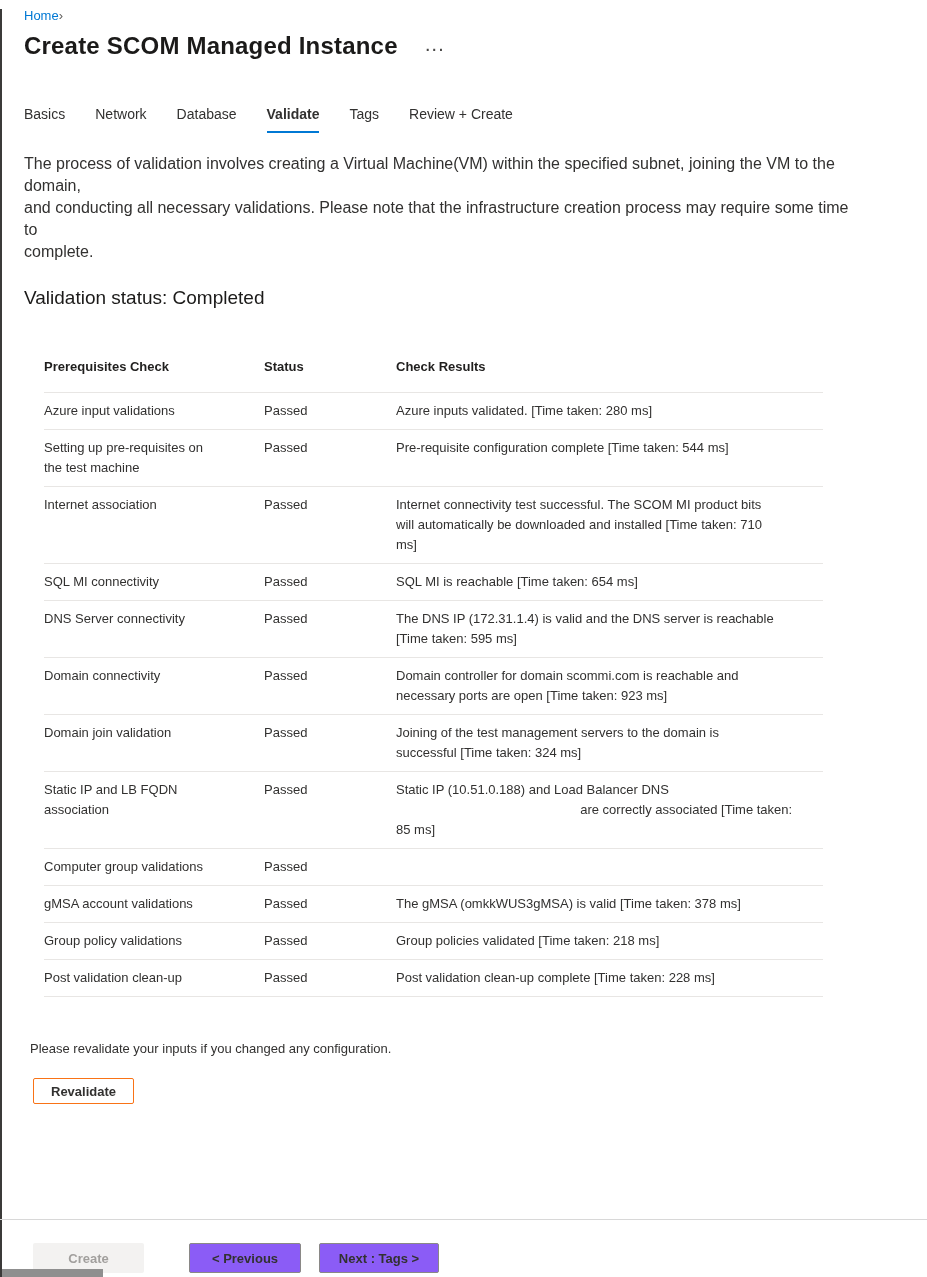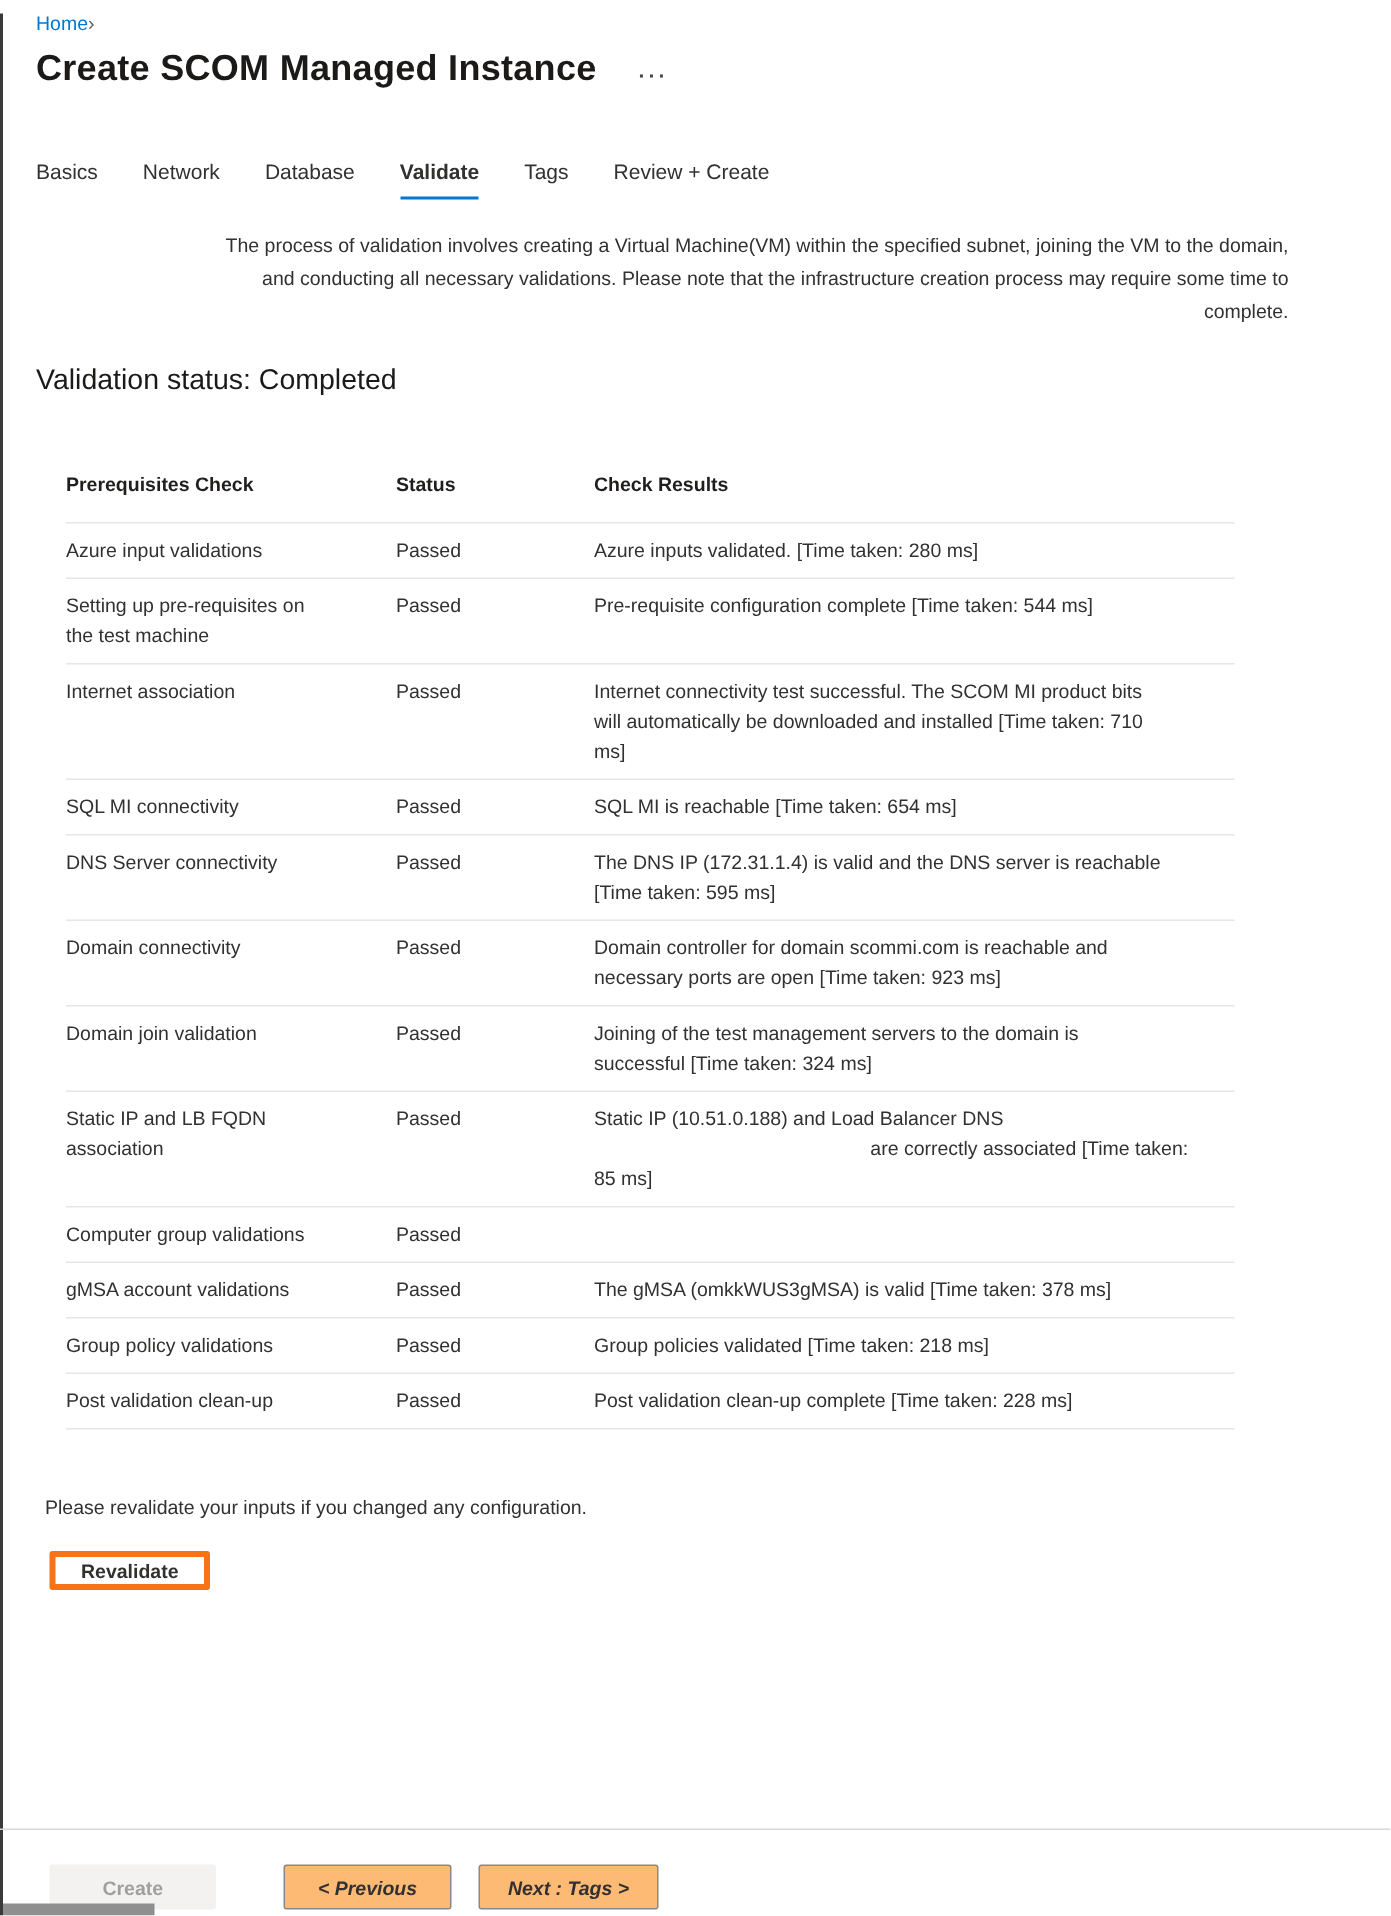--- a/index.html
+++ b/index.html
@@ -16,43 +16,43 @@
   .breadcrumb .chevron { color:#605e5c; font-size:13px; }
 
   .title-row { display:flex; align-items:center; gap:28px; margin-top:9px; }
   .page-title { font-size:24px; font-weight:700; color:#1b1a19; letter-spacing:0.2px; }
   .more-dots { color:#494847; font-size:14px; font-weight:700; letter-spacing:2px; cursor:pointer; padding-top:8px; }
 
   .tabs { display:flex; gap:30px; margin-top:46px; font-size:14px; }
   .tab { padding-bottom:9px; cursor:pointer; color:#323130; border-bottom:2px solid transparent; }
   .tab.active { font-weight:700; border-bottom-color:#0078d4; }
 
-  .description { margin-top:20px; font-size:13px; line-height:22px; max-width:835px; white-space:pre-wrap; color:#323130;text-align:right; }
+  .description { margin-top:20px; font-size:16px; line-height:22px; max-width:835px; white-space:pre-wrap; color:#323130; }
 
   .validation-heading { margin-top:24px; font-size:19px; font-weight:400; color:#1b1a19; }
 
   .check-table { margin:42px 0 0 20px; width:779px; font-size:13px; }
   .thead { display:flex; font-weight:700; padding:6px 0 15px 0; border-bottom:1px solid #e8e6e4; color:#201f1e; }
   .trow { display:flex; padding:8px 0; border-bottom:1px solid #e8e6e4; }
   .col-check  { width:220px; padding-right:28px; line-height:20px; white-space:pre-wrap; }
   .col-status { width:132px; line-height:20px; }
   .col-result { flex:1; line-height:20px; white-space:pre-wrap; }
 
   .revalidate-note { margin:44px 0 4px 6px; font-size:13px; }
   .revalidate-btn {
     margin:18px 0 0 9px; height:26px; padding:0 17px;
-    background:#ffffff; border:4px solid #f97316; border-radius:2px;
+    background:#ffffff; border:1px solid #f97316; border-radius:2px;
     font-family:"Liberation Sans", sans-serif; font-size:13px; font-weight:700; color:#323130; cursor:pointer;
   }
 
   .footer-divider { position:absolute; left:0; right:0; top:1219px; height:1px; background:#d8d8d8; }
   .footer { position:absolute; top:1243px; left:33px; display:flex; align-items:center; }
   .btn { height:30px; border-radius:2px; font-family:"Liberation Sans", sans-serif; font-size:13px; font-weight:700; cursor:pointer; }
   .btn-create { width:111px; background:#f3f2f1; border:none; color:#a19f9d; cursor:default; }
-  .btn-outline { background:#fdba74; border:1px solid #8a8886; color:#323130; padding:0 16px;font-style:italic; }
+  .btn-outline { background:#8b5cf6; border:1px solid #8a8886; color:#323130; padding:0 16px; }
   .btn-previous { margin-left:45px; width:112px; padding:0; }
   .btn-next { margin-left:18px; width:120px; padding:0; }
 
   .h-scrollbar-thumb { position:absolute; left:2px; bottom:0; width:101px; height:8px; background:#8f8f8f; }
 </style>
 </head>
 <body>
 
 <div class="left-border"></div>
 

